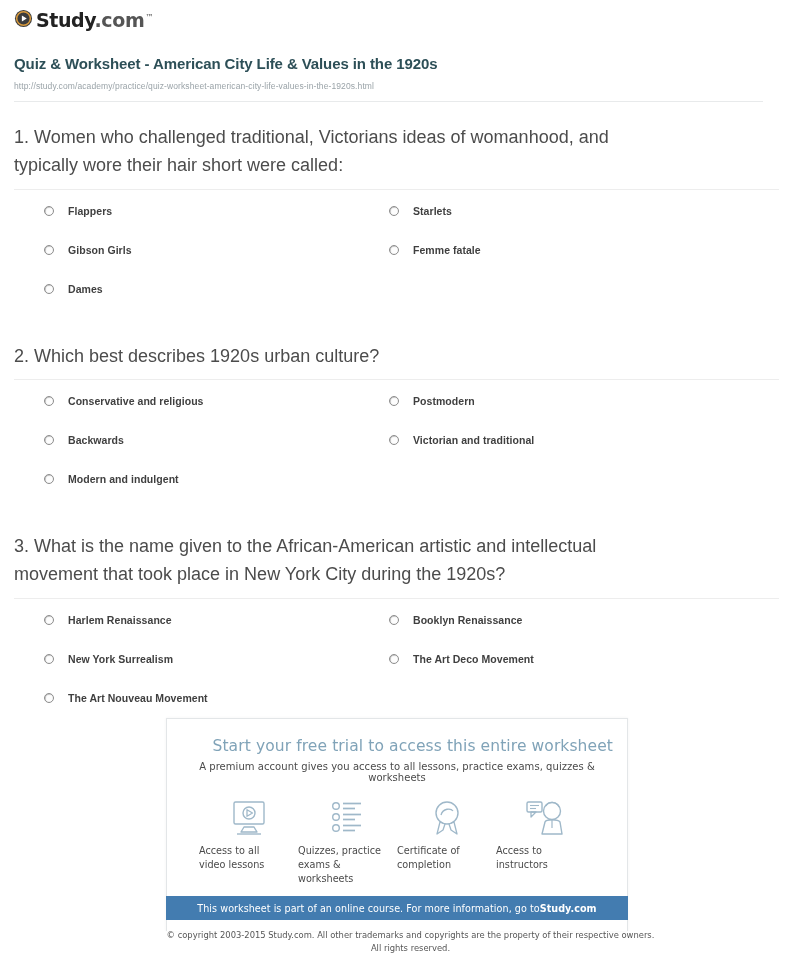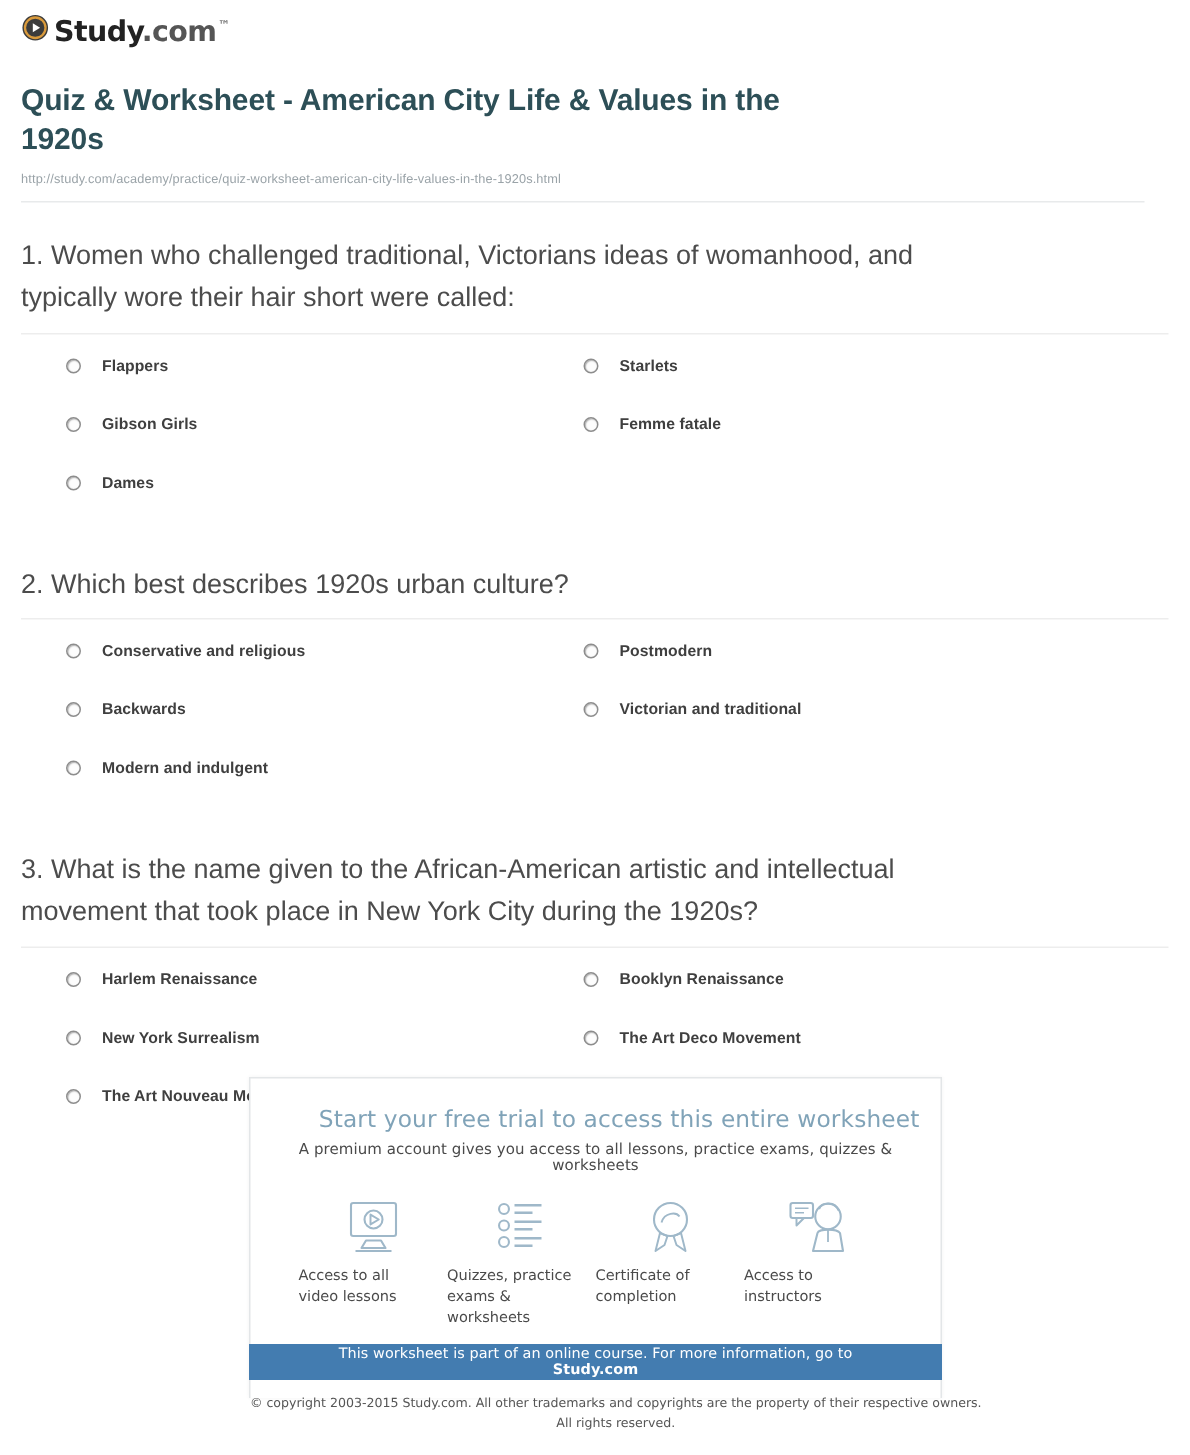--- a/index.html
+++ b/index.html
@@ -51,21 +51,21 @@
     vertical-align: super;
     margin-left: 1px;
   }
 
   
   .title-wrap {
     padding: 20px 30px 0 14px;
   }
   h1.worksheet-title {
     font-family: "Liberation Sans", sans-serif;
-    font-size: 20px;
+    font-size: 15px;
     font-weight: bold;
     line-height: 1.32;
     color: #2d4f57;
     margin: 0;
     letter-spacing: -0.1px;
     max-width: 560px;
   }
   .worksheet-url {
     font-size: 8.5px;
     color: #9aa3a8;
@@ -205,21 +205,20 @@
     height: 24px;
     box-sizing: border-box;
     background: #437cb0;
     color: #ffffff;
     font-family: "DejaVu Sans", sans-serif;
     font-size: 9.6px;
     display: flex;
     align-items: center;
     justify-content: center;
     letter-spacing: 0.05px;
-    flex-direction: column;
   }
   .promo-bar b { font-weight: bold; }
 
   
   .footer {
     position: absolute;
     left: 0;
     top: 929px;
     width: 793px;
     text-align: center;

